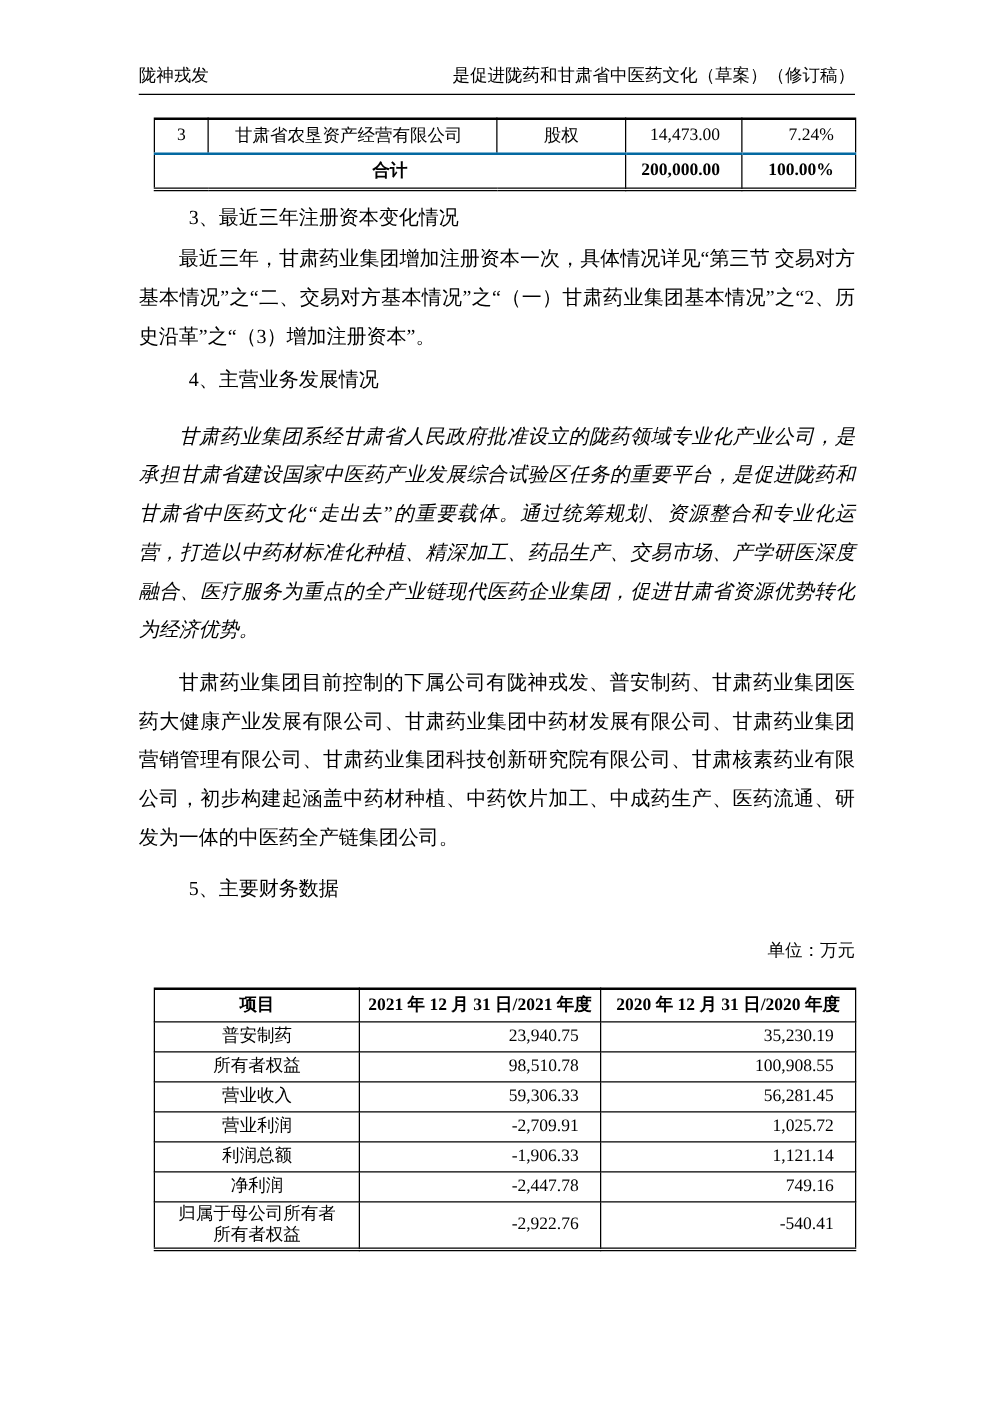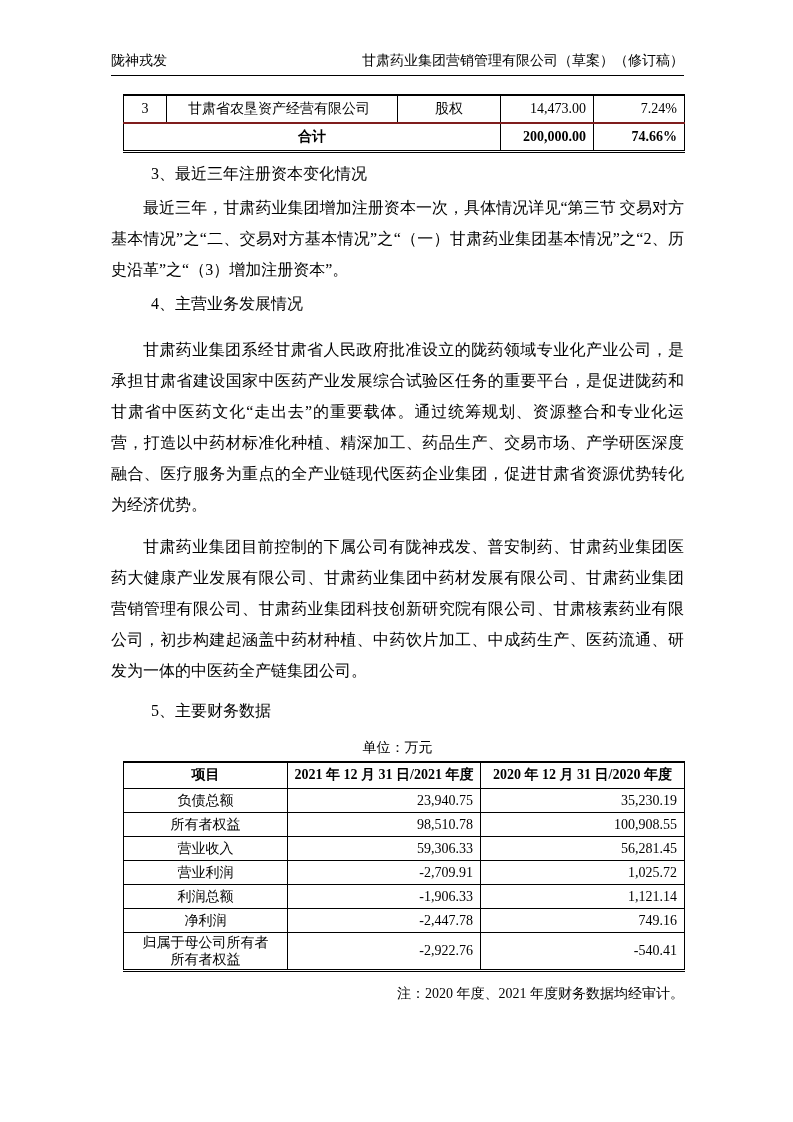--- a/index.html
+++ b/index.html
@@ -20,66 +20,66 @@
     justify-content: space-between;
     align-items: flex-end;
     font-size: 14px;
     padding-bottom: 5px;
     border-bottom: 1px solid #000;
   }
   
   table { border-collapse: collapse; table-layout: fixed; }
   td, th { border: 1px solid #000; font-weight: normal; overflow: hidden; }
   .tbl { width: 561px; margin-left: 12px; font-size: 14px; }
-  .tbl .num { text-align: right; padding-right: 7px; }
+  .tbl .num { text-align: right; padding-right: 17px; }
   .tbl .ctr { text-align: center; }
   .tbl .bold { font-weight: bold; }
   
   .top-tbl { margin-top: 18px; border-top: 2px solid #000; border-bottom: 3px double #000; }
   .top-tbl td { height: 28px; }
   .top-tbl .name-cell { text-align: left; padding-left: 21px; }
-  .top-tbl tr.total-row td { border-top: 2px solid #7f1d1d; }
+  .top-tbl tr.total-row td { border-top: 2px solid #0369a1; }
   
-  .fin-tbl { margin-top: 4px; border-top: 2px solid #000; border-bottom: 3px double #000; }
+  .fin-tbl { margin-top: 20px; border-top: 2px solid #000; border-bottom: 3px double #000; }
   .fin-tbl th { height: 27px; font-weight: bold; text-align: center; font-size: 14px; }
   .fin-tbl td { height: 24px; }
   .fin-tbl td.item { text-align: center; white-space: pre-line; line-height: 17px; }
   .fin-tbl tr.tall td { height: 38px; }
   
   .sec-title { font-size: 16px; padding-left: 40px; }
   .title-3 { margin-top: 11px; }
   .title-4 { margin-top: 9px; }
   .title-5 { margin-top: 15px; }
   p.body {
     font-size: 16px;
     line-height: 31px;
     text-align: justify;
     text-indent: 2em;
   }
   .para-1 { margin-top: 7px; }
-  .para-2 { margin-top: 19px; }
+  .para-2 { margin-top: 19px; font-style: italic; }
   .para-3 { margin-top: 11px; }
-  .unit-line { margin-top: 17px; text-align: center; font-size: 14px; font-family: Liberation Serif, serif; }
+  .unit-line { margin-top: 30px; text-align: right; font-size: 14px; font-family: Liberation Serif, serif; }
   .note-line { margin-top: 13px; font-size: 14px; padding-left: 34px; text-align: right; }
   .page-num {
     position: absolute;
     left: 0; right: 0;
     bottom: 62px;
     text-align: center;
     font-size: 12px;
   }
 </style>
 </head>
 <body>
 
 <div class="page">
 
   <div class="doc-header">
     <span>陇神戎发</span>
-    <span>甘肃药业集团营销管理有限公司（草案）（修订稿）</span>
+    <span>是促进陇药和甘肃省中医药文化（草案）（修订稿）</span>
   </div>
 
   <table class="tbl top-tbl">
     <colgroup>
       <col style="width:43px">
         <col style="width:231px">
         <col style="width:103px">
       <col style="width:93px">
         <col style="width:91px">
     </colgroup>
@@ -87,21 +87,21 @@
         <tr>
       <td class="ctr">3</td>
       <td class="name-cell">甘肃省农垦资产经营有限公司</td>
       <td class="ctr">股权</td>
       <td class="num">14,473.00</td>
       <td class="num">7.24%</td>
     </tr>
     <tr class="total-row">
       <td colspan="3" class="ctr bold">合计</td>
       <td class="num bold">200,000.00</td>
-      <td class="num bold">74.66%</td>
+      <td class="num bold">100.00%</td>
     </tr>
   </tbody>
     </table>
 
   <div class="sec-title title-3">3、最近三年注册资本变化情况</div>
   <p class="body para-1">最近三年，甘肃药业集团增加注册资本一次，具体情况详见“第三节 交易对方基本情况”之“二、交易对方基本情况”之“（一）甘肃药业集团基本情况”之“2、历史沿革”之“（3）增加注册资本”。</p>
 
   <div class="sec-title title-4">4、主营业务发展情况</div>
   <p class="body para-2">甘肃药业集团系经甘肃省人民政府批准设立的陇药领域专业化产业公司，是承担甘肃省建设国家中医药产业发展综合试验区任务的重要平台，是促进陇药和甘肃省中医药文化“走出去”的重要载体。通过统筹规划、资源整合和专业化运营，打造以中药材标准化种植、精深加工、药品生产、交易市场、产学研医深度融合、医疗服务为重点的全产业链现代医药企业集团，促进甘肃省资源优势转化为经济优势。</p>
   <p class="body para-3">甘肃药业集团目前控制的下属公司有陇神戎发、普安制药、甘肃药业集团医药大健康产业发展有限公司、甘肃药业集团中药材发展有限公司、甘肃药业集团营销管理有限公司、甘肃药业集团科技创新研究院有限公司、甘肃核素药业有限公司，初步构建起涵盖中药材种植、中药饮片加工、中成药生产、医药流通、研发为一体的中医药全产链集团公司。</p>
@@ -115,21 +115,21 @@
         <col style="width:193px">
         <col style="width:204px">
     </colgroup>
     <tbody>
         <tr>
       <th>项目</th>
       <th>2021 年 12 月 31 日/2021 年度</th>
       <th>2020 年 12 月 31 日/2020 年度</th>
     </tr>
     <tr>
-      <td class="item">负债总额</td>
+      <td class="item">普安制药</td>
       <td class="num">23,940.75</td>
       <td class="num">35,230.19</td>
     </tr>
     <tr>
       <td class="item">所有者权益</td>
       <td class="num">98,510.78</td>
       <td class="num">100,908.55</td>
     </tr>
     <tr>
       <td class="item">营业收入</td>

